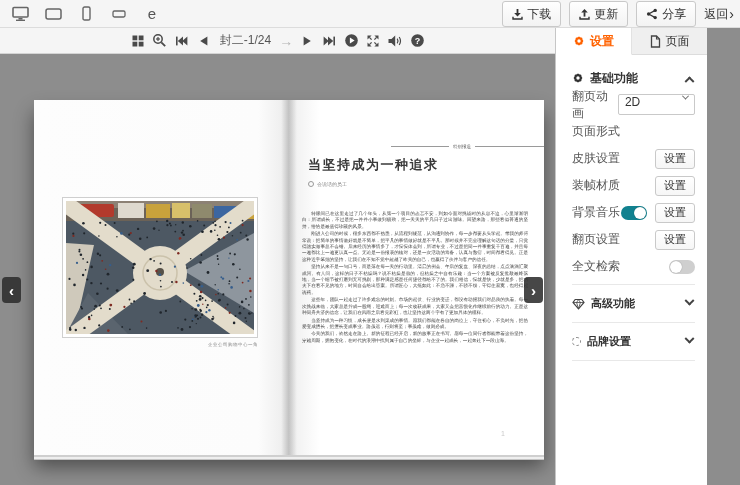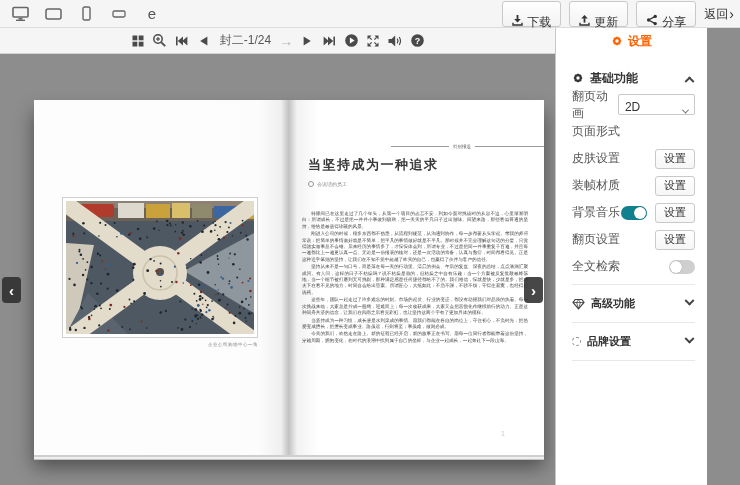--- a/index.html
+++ b/index.html
@@ -18,21 +18,21 @@
   .device-icons { display:flex; align-items:center; gap:13px; padding-left:10px; }
   .device-icons .dico { display:flex; align-items:center; justify-content:center; width:20px; height:18px; cursor:pointer; }
   .browser-e { font-size:15px; color:#555; line-height:18px; }
   .tb-title {
     position:absolute; left:0; top:0; width:555px; height:28px;
     display:flex; align-items:center; justify-content:center;
     font-weight:bold; font-size:12px; color:#333; pointer-events:none;
   }
   .tb-right { position:absolute; right:6px; top:0; height:28px; display:flex; align-items:center; gap:8px; }
   .tb-btn {
-    display:inline-flex; gap:4px;
+    display:inline-flex; align-items:center; gap:4px;
     height:20px; padding:12px 9px; background:linear-gradient(#ffffff,#f3f3f3);
     border:1px solid #c9c9c9; border-radius:3px; font-size:12px; color:#333; cursor:pointer;
   }
   .back-link { display:inline-flex; align-items:center; font-size:12px; color:#333; cursor:pointer; }
   .back-link .arr { font-size:14px; margin-left:1px; }
   
   .toolbar2 {
     position:absolute; left:0; top:28px; width:555px; height:26px;
     background:#f5f5f5; border-bottom:1px solid #d4d4d4;
     display:flex; align-items:center; justify-content:center; gap:6px; z-index:20;
@@ -107,21 +107,21 @@
   .sb-tab.active { background:#fff; border-bottom:1px solid #fff; color:#ff6200; font-weight:bold; }
   .sb-content { padding:10px 12px 12px 16px; }
   .sb-section-head { display:flex; align-items:center; gap:6px; height:26px; font-weight:bold; font-size:12px; color:#333; cursor:pointer; }
   .chev { width:7px; height:7px; border-right:2px solid #444; border-bottom:2px solid #444; margin-left:auto; margin-right:2px; }
   .chev.up   { transform:rotate(-135deg) translate(-2px,-2px); }
   .chev.down { transform:rotate(45deg) translate(-2px,-2px); }
   .sb-row { display:flex; align-items:center; height:27px; }
   .sb-row .lbl { font-size:12px; color:#555; }
   .sel {
     margin-left:auto; width:80px; height:21px; border:1px solid #c9c9c9; border-radius:2px;
-    background:#fff; display:flex; align-items:flex-end; padding:0 6px; cursor:pointer;
+    background:#fff; display:flex; align-items:flex-start; padding:0 6px; cursor:pointer;
   }
   .sel .val { font-size:12px; color:#333; }
   .sel .caret { width:5px; height:5px; border-right:1.5px solid #666; border-bottom:1.5px solid #666;
     transform:rotate(45deg) translate(-1px,-1px); margin-left:auto; }
   .set-btn {
     margin-left:auto; height:20px; padding:0 8px; display:inline-flex; align-items:center;
     background:linear-gradient(#fff,#f6f6f6); border:1px solid #c9c9c9; border-radius:3px;
     font-size:11px; color:#333; cursor:pointer;
   }
   .set-btn.after-toggle { margin-left:8px; }
@@ -556,20 +556,27 @@
   <div class="sidebar">
     <div class="sb-tabs">
       <div class="sb-tab active">
         <svg width="12" height="12" viewBox="0 0 12 12">
             <rect x="2.6" y="2.6" width="6.8" height="6.8" rx="1.2" fill="#ff6200"></rect>
             <rect x="2.6" y="2.6" width="6.8" height="6.8" rx="1.2" fill="#ff6200" transform="rotate(45 6 6)"></rect>
             <circle cx="6" cy="6" r="1.7" fill="#fff"></circle>
           </svg>
         <span>设置</span>
       </div>
+      <div class="sb-tab">
+        <svg width="11" height="13" viewBox="0 0 11 13">
+            <path d="M1.5,1 H6.5 L9.5,4 V12 H1.5 Z" fill="none" stroke="#444" stroke-width="1.3"></path>
+            <path d="M6.5,1 V4 H9.5" fill="none" stroke="#444" stroke-width="1.1"></path>
+          </svg>
+        <span>页面</span>
+      </div>
     </div>
 
     <div class="sb-content">
       <div class="sb-section-head">
         <svg width="12" height="12" viewBox="0 0 12 12">
             <rect x="2.6" y="2.6" width="6.8" height="6.8" rx="1.2" fill="#333"></rect>
             <rect x="2.6" y="2.6" width="6.8" height="6.8" rx="1.2" fill="#333" transform="rotate(45 6 6)"></rect>
             <circle cx="6" cy="6" r="1.7" fill="#fff"></circle>
           </svg>
         <span>基础功能</span>

